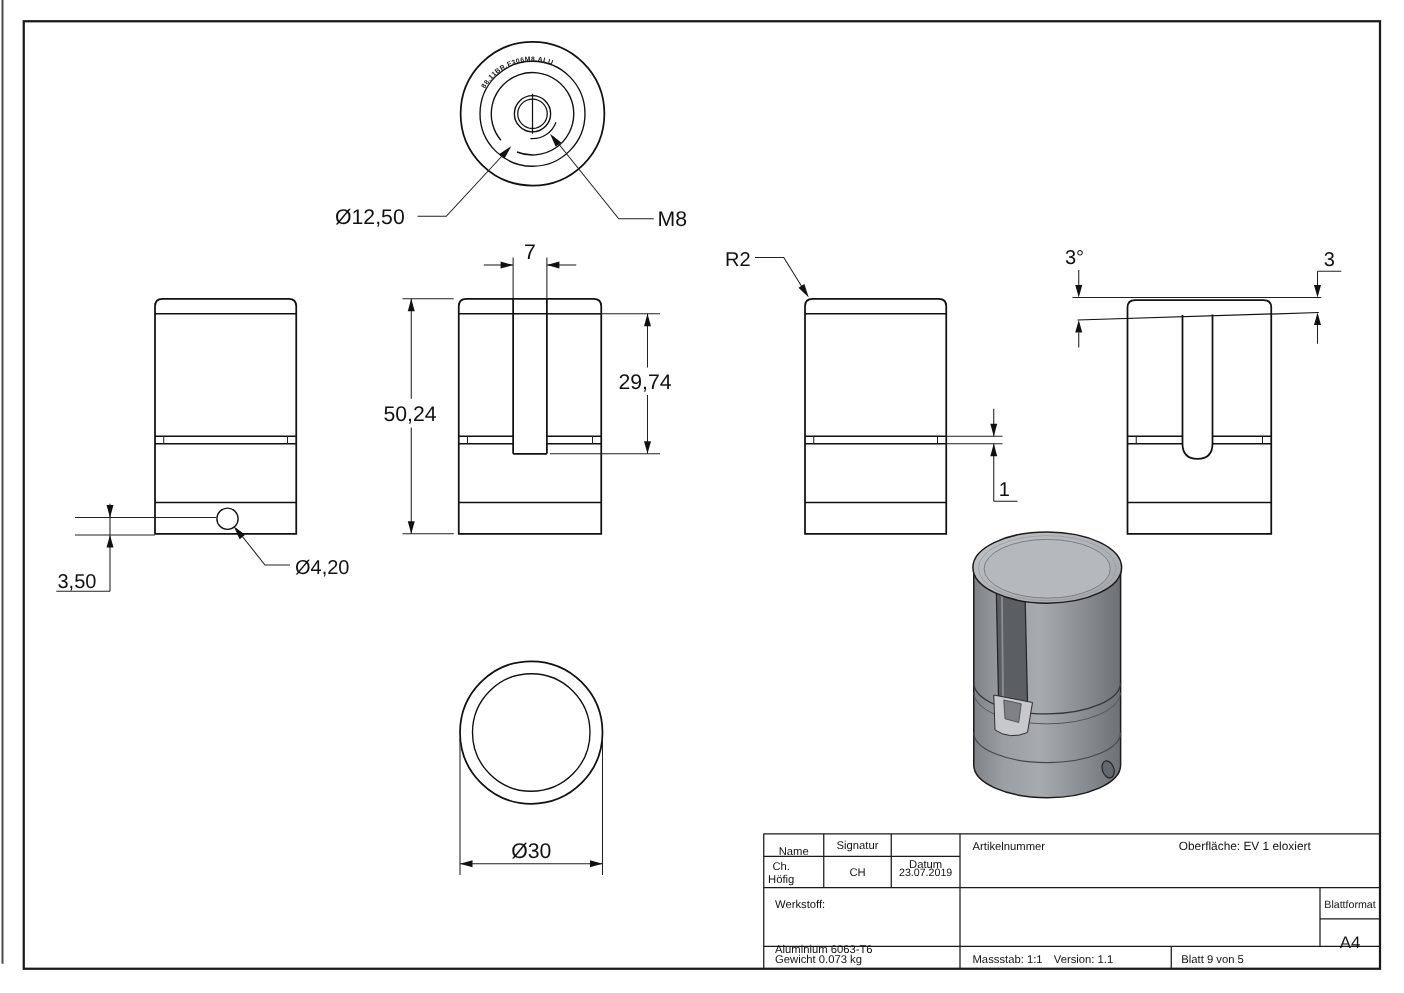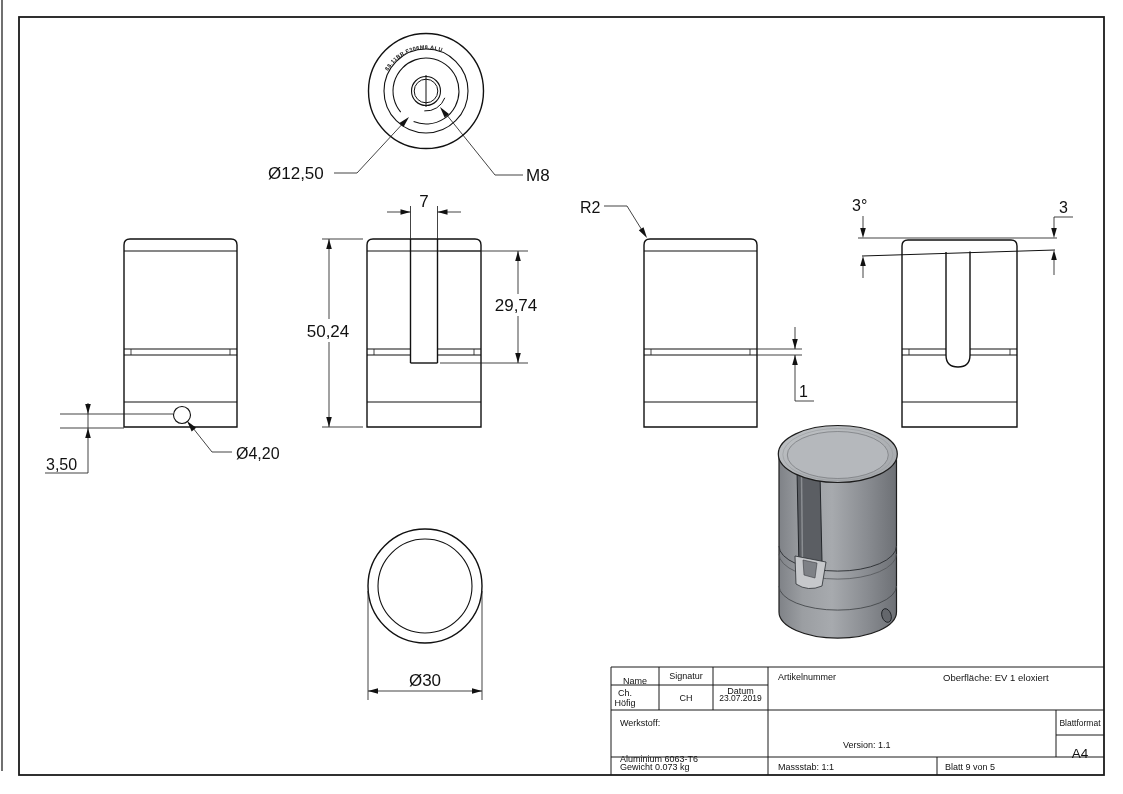--- a/index.html
+++ b/index.html
@@ -232,16 +232,16 @@
 <div class="lbl f95" style="left:943px;top:672px;">Oberfläche:  EV 1 eloxiert</div>
 
 <div class="lbl f9" style="left:620px;top:718px;">Werkstoff:</div>
 <div class="lbl f9" style="left:620px;top:706px;margin-top:48px;">Aluminium 6063-T6</div>
 
 <div class="lbl cell f85" style="left:1056px;top:710px;width:48px;height:25px;">Blattformat</div>
 <div class="lbl cell" style="left:1056px;top:735px;width:48px;height:36px;font-size:13.5px;">A4</div>
 
 <div class="lbl f9" style="left:620px;top:762px;">Gewicht 0.073 kg</div>
 <div class="lbl f9" style="left:778px;top:762px;">Massstab: 1:1</div>
-<div class="lbl f9" style="left:843px;top:740px;">Version: 1.1</div>
+<div class="lbl f9" style="left:843px;top:762px;">Version: 1.1</div>
 <div class="lbl f9" style="left:945px;top:762px;">Blatt 9 von 5</div>
 
 </div>
 
 </body></html>

